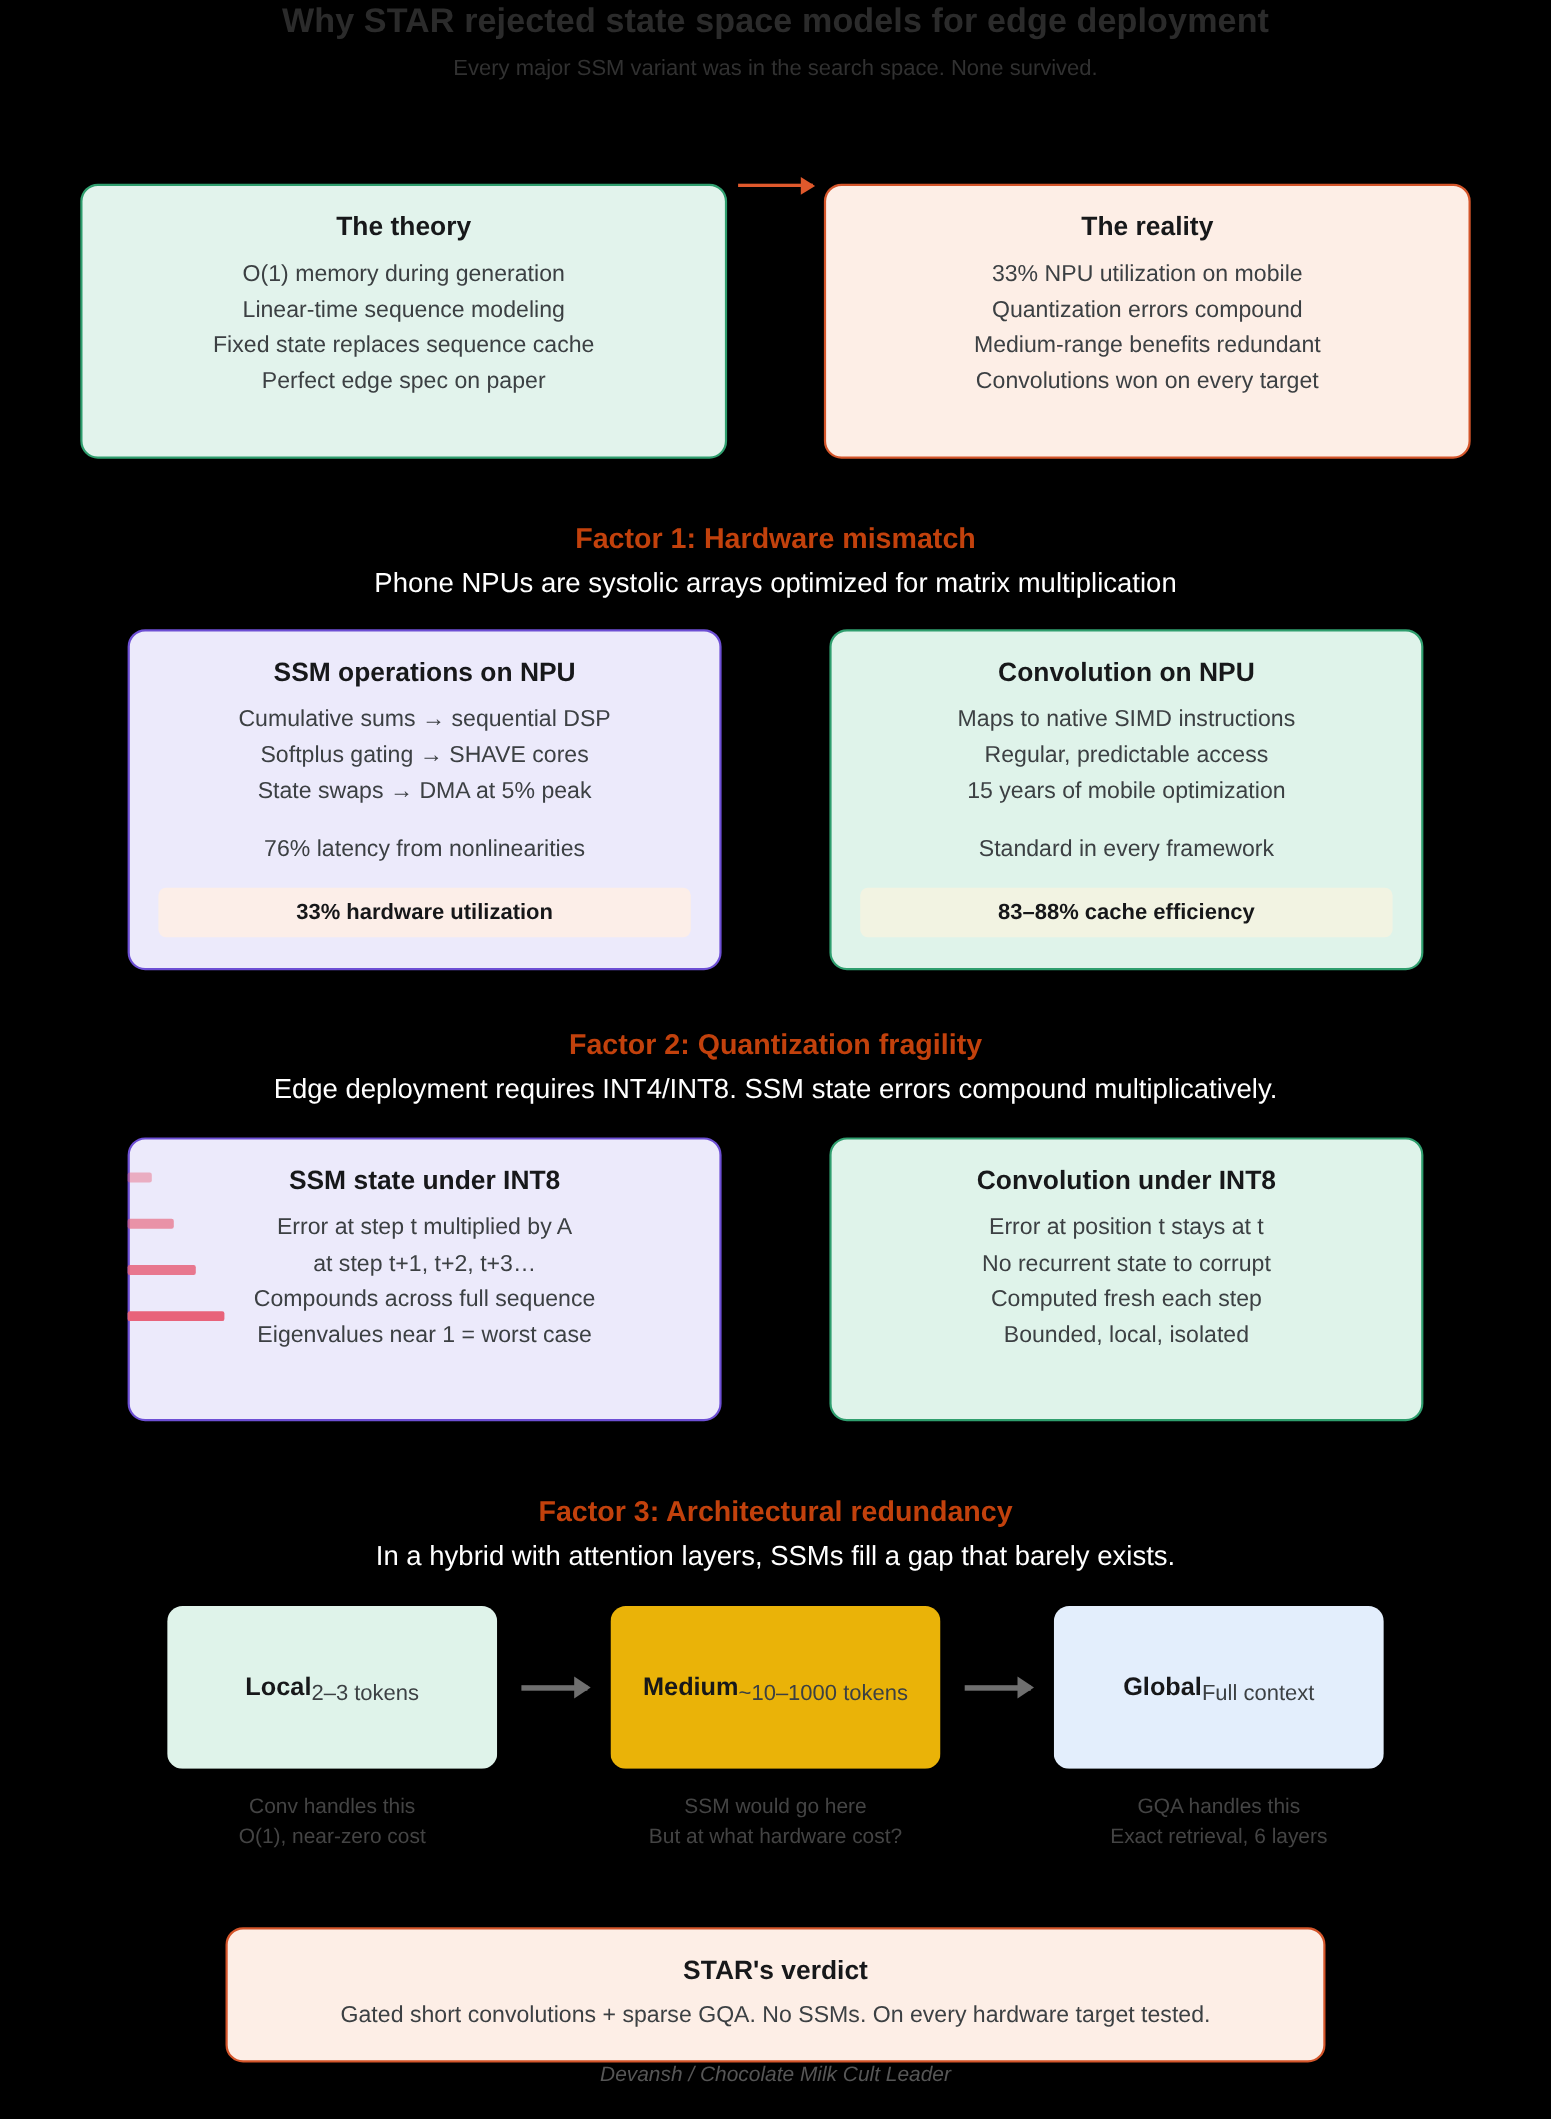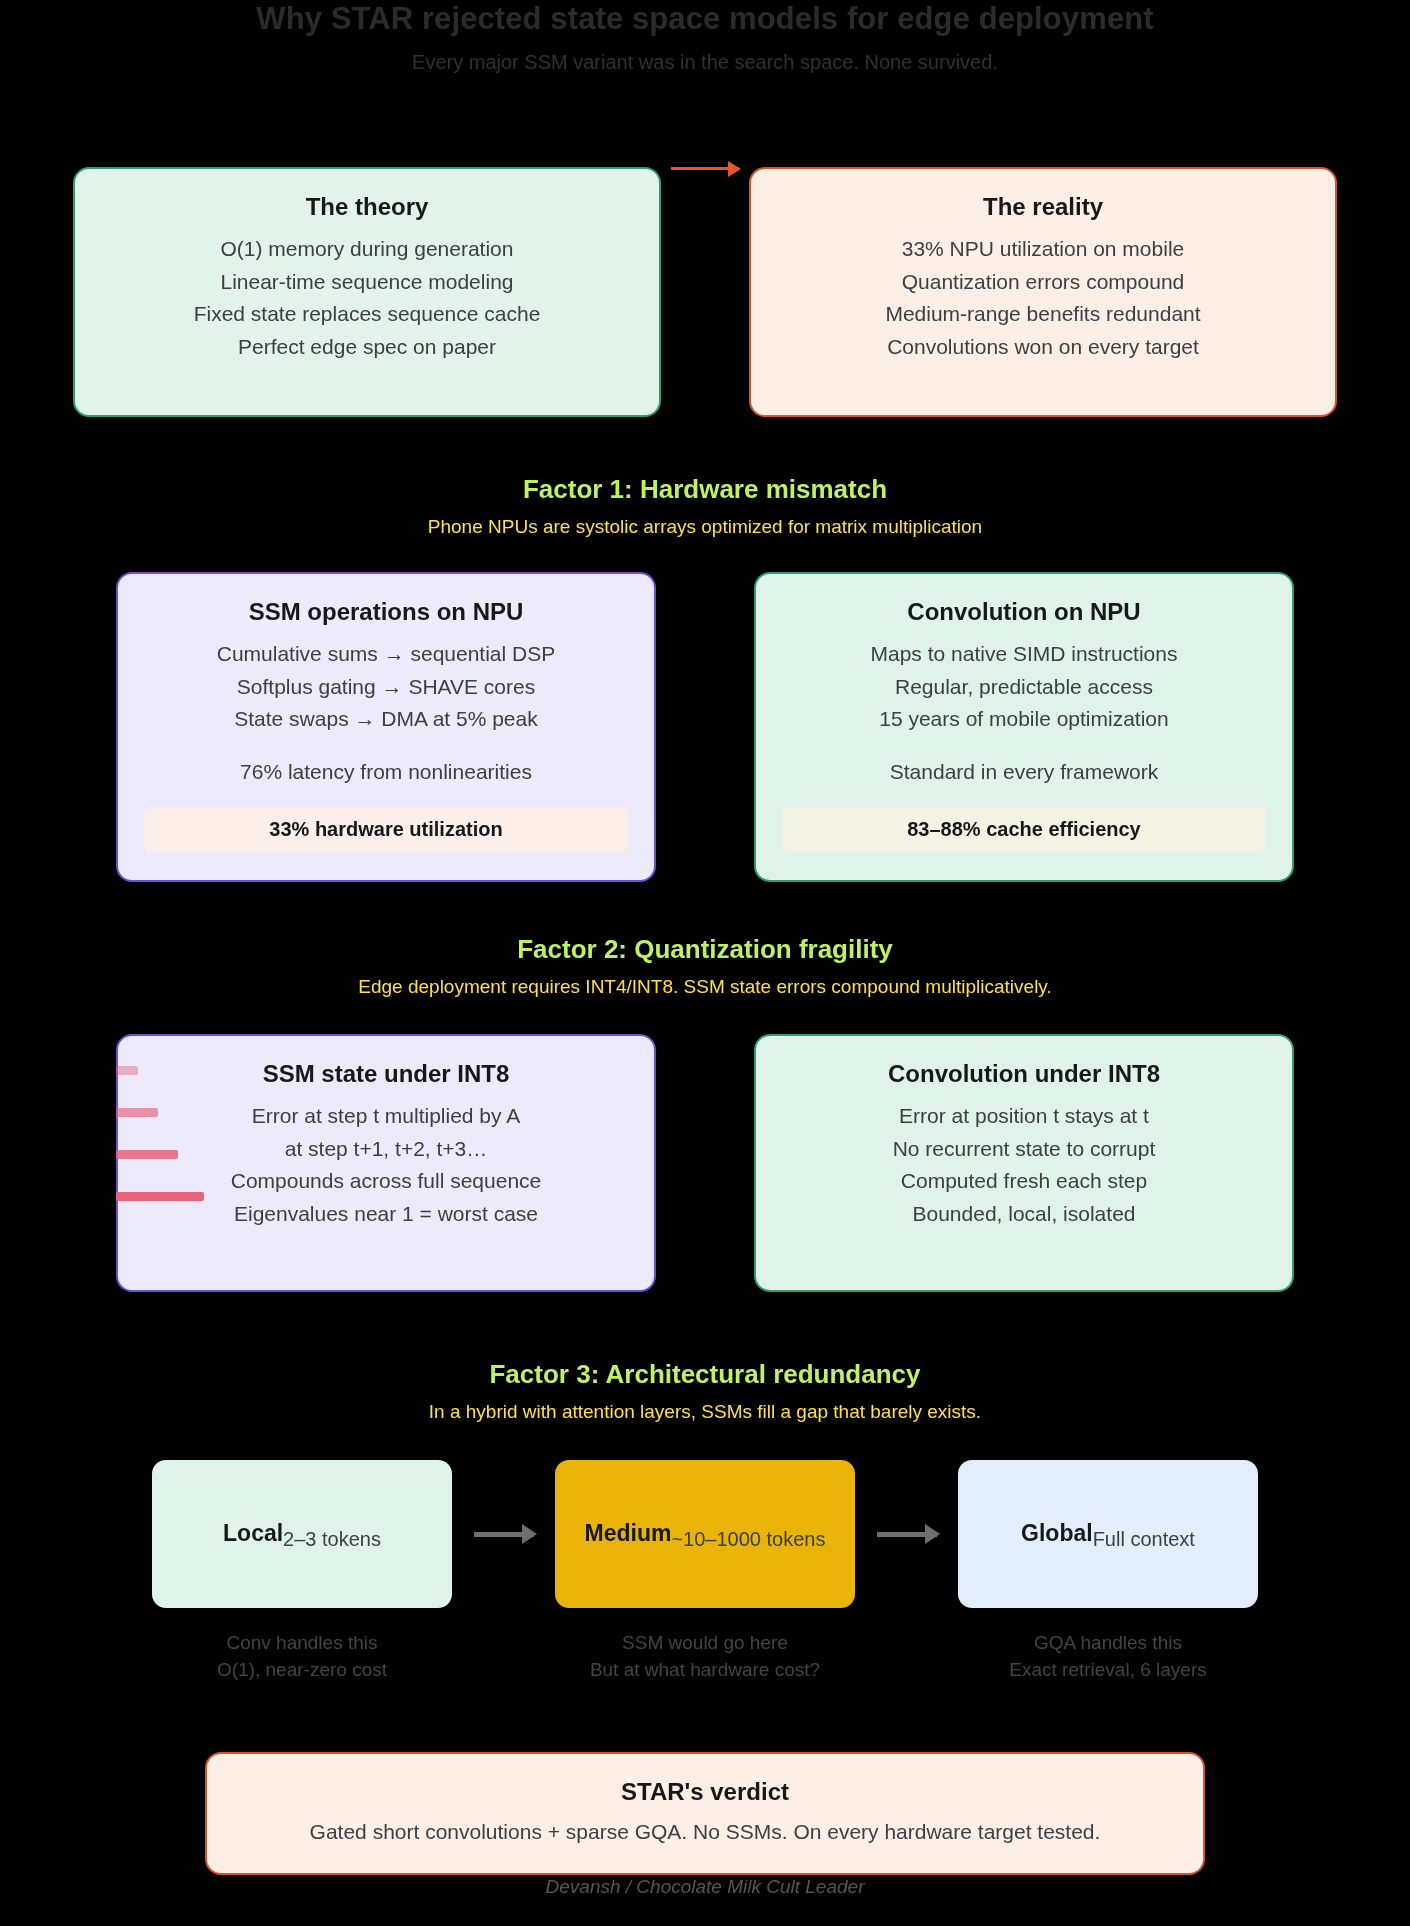--- a/index.html
+++ b/index.html
@@ -33,26 +33,26 @@
     color: #313131;
     margin-top: 11px;
     line-height: 1.25;
   }
 
   
   .section-head { text-align: center; }
   .section-title {
     font-size: 26px;
     font-weight: bold;
-    color: #bef264;
+    color: #c2410c;
     line-height: 1.25;
   }
   .section-sub {
-    font-size: 19px;
-    color: #fde047;
+    font-size: 25px;
+    color: #ffffff;
     margin-top: 9px;
     line-height: 1.25;
   }
 
   
   .card {
     border-radius: 16px;
     border: 2px solid transparent;
     padding: 22px 26px 26px;
     text-align: center;

